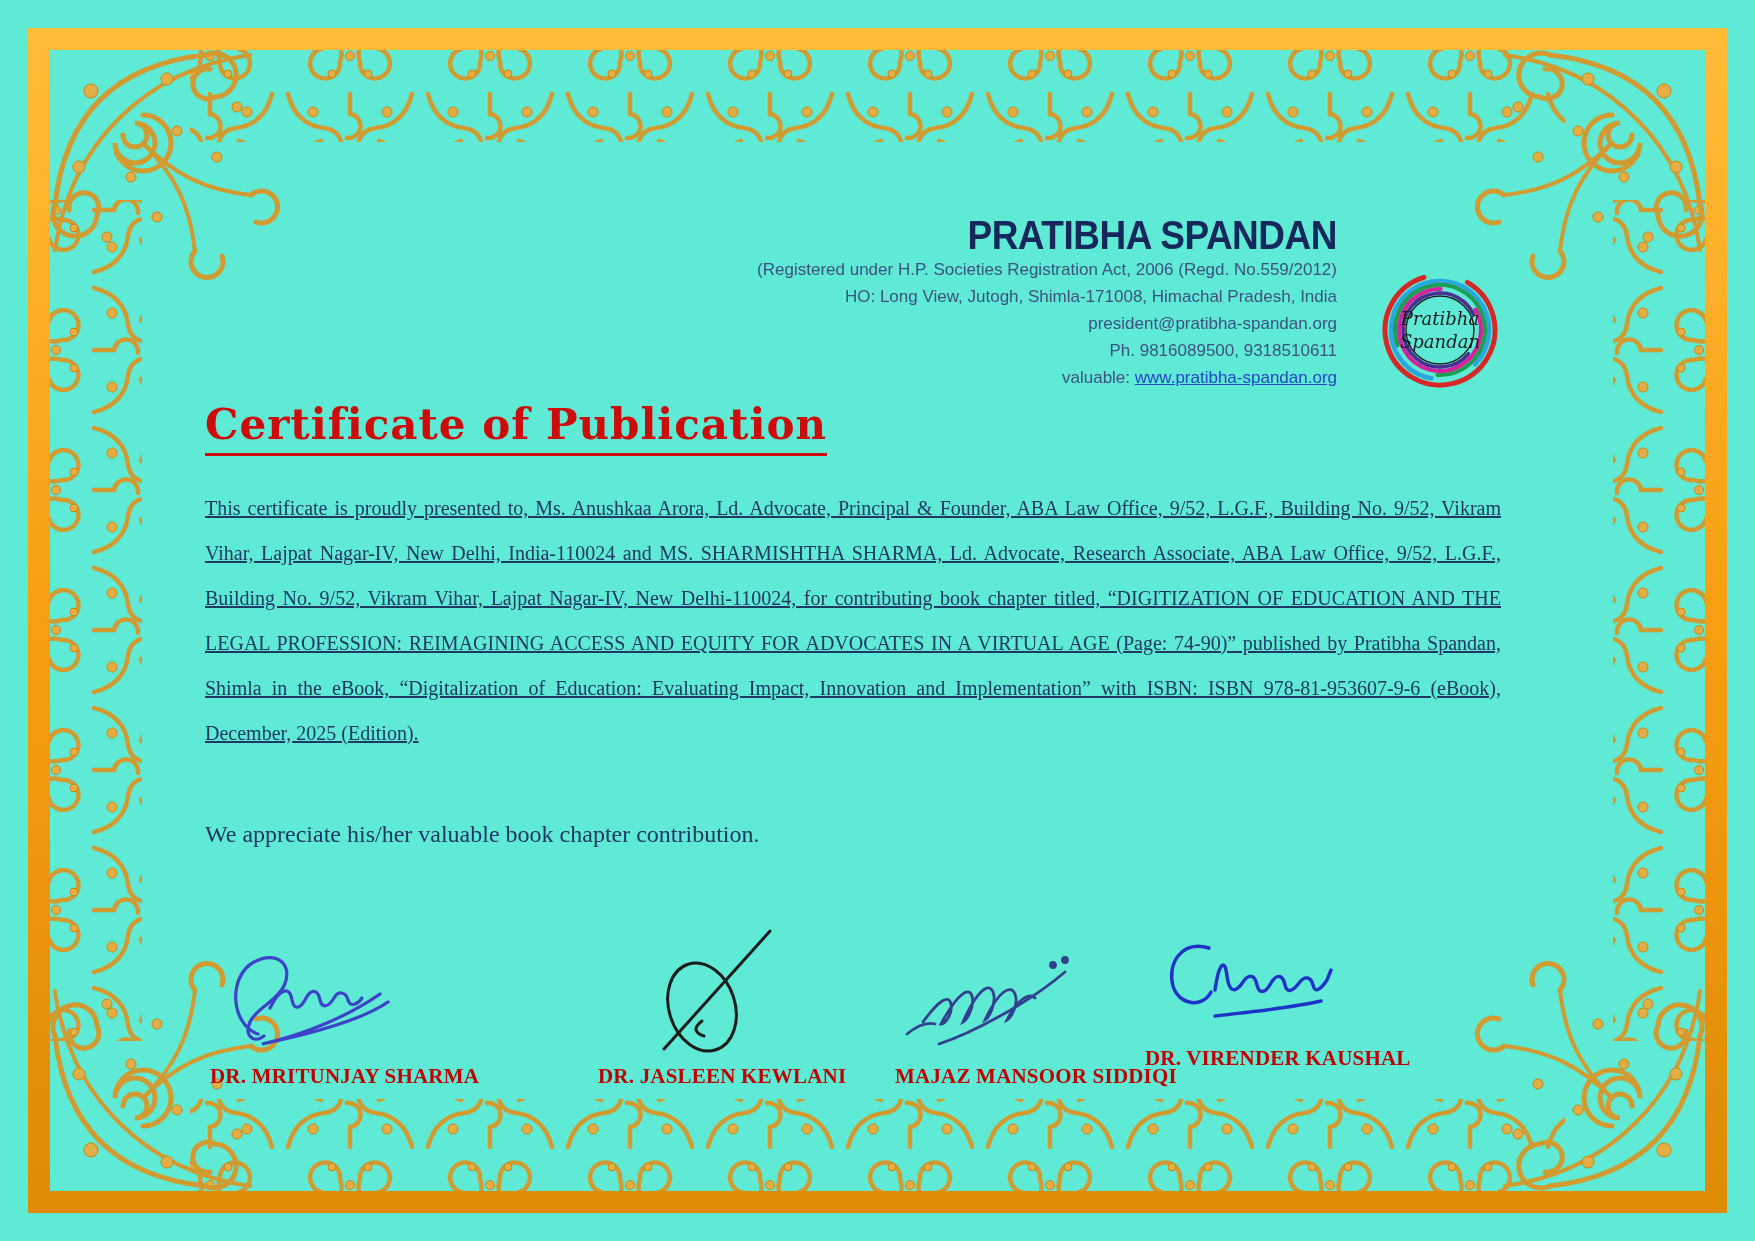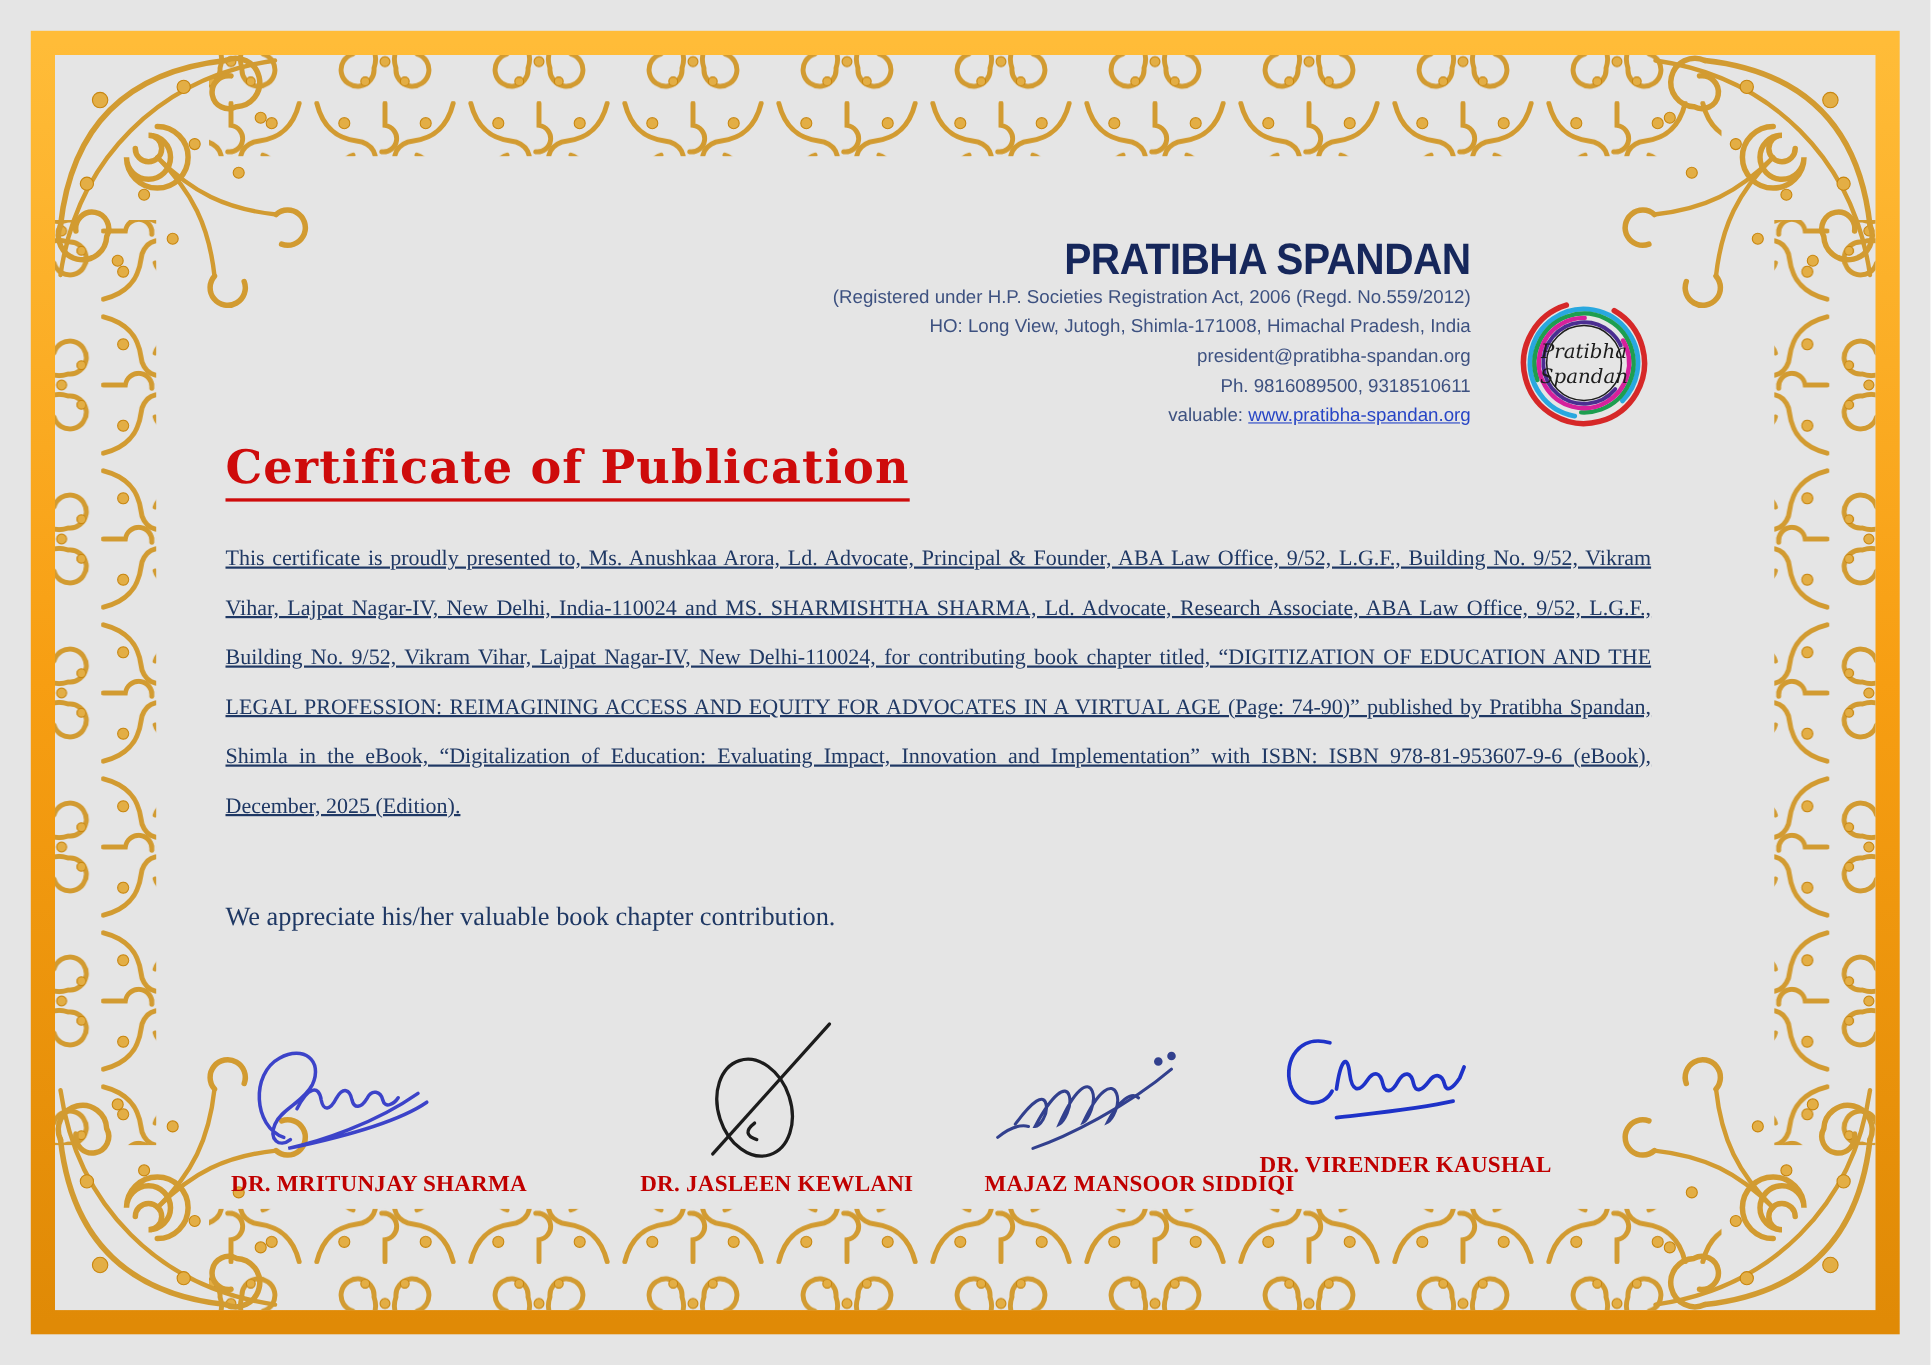--- a/index.html
+++ b/index.html
@@ -1,16 +1,16 @@
 <!DOCTYPE html>
 <html><head>
 <meta charset="utf-8">
 <style>
   html,body{margin:0;padding:0;background:#ffffff;}
-  .page{position:relative;width:1755px;height:1241px;background:#e5e5e5;overflow:hidden;
+  .page{position:relative;width:1755px;height:1241px;background:#5eead4;overflow:hidden;
         font-family:"Liberation Serif", serif;}
   .frame{position:absolute;left:0;top:0;pointer-events:none;}
 
   
   .org-header{position:absolute;top:212px;right:418px;width:720px;text-align:right;}
   .org-name{font-family:"Liberation Sans", sans-serif;font-weight:800;font-size:37px;
             letter-spacing:-0.5px;color:#16275B;line-height:44px;transform:scaleY(1.08);
             transform-origin:top right;}
   .org-line{font-family:"Liberation Sans", sans-serif;font-size:17px;color:#3D5180;
             line-height:27px;}
@@ -31,21 +31,21 @@
              font-size:20px;line-height:45px;color:#1F3864;text-align:justify;text-decoration:underline;}
   .appreciation{position:absolute;left:205px;top:812px;width:1296px;margin:0;
              font-size:24px;line-height:45px;color:#1F3864;}
 
   
   .sig-block{position:absolute;text-align:center;}
   .sig-name{font-size:21px;font-weight:700;color:#C00000;letter-spacing:0.2px;
             font-family:"Liberation Serif", serif;white-space:nowrap;}
   .sig-svg{display:block;margin:0 auto;}
   .sig1{left:210px;top:938px;width:240px;}
-  .sig2{left:582px;top:925px;width:240px;}
+  .sig2{left:598px;top:925px;width:240px;}
   .sig3{left:895px;top:938px;width:240px;}
   .sig4{left:1145px;top:930px;width:240px;}
   .sig-name-row{margin-top:6px;}
 </style>
 </head>
 <body>
 
 <div class="page">
 
   <svg class="frame" width="1755" height="1241" viewBox="0 0 1755 1241" aria-hidden="true">

